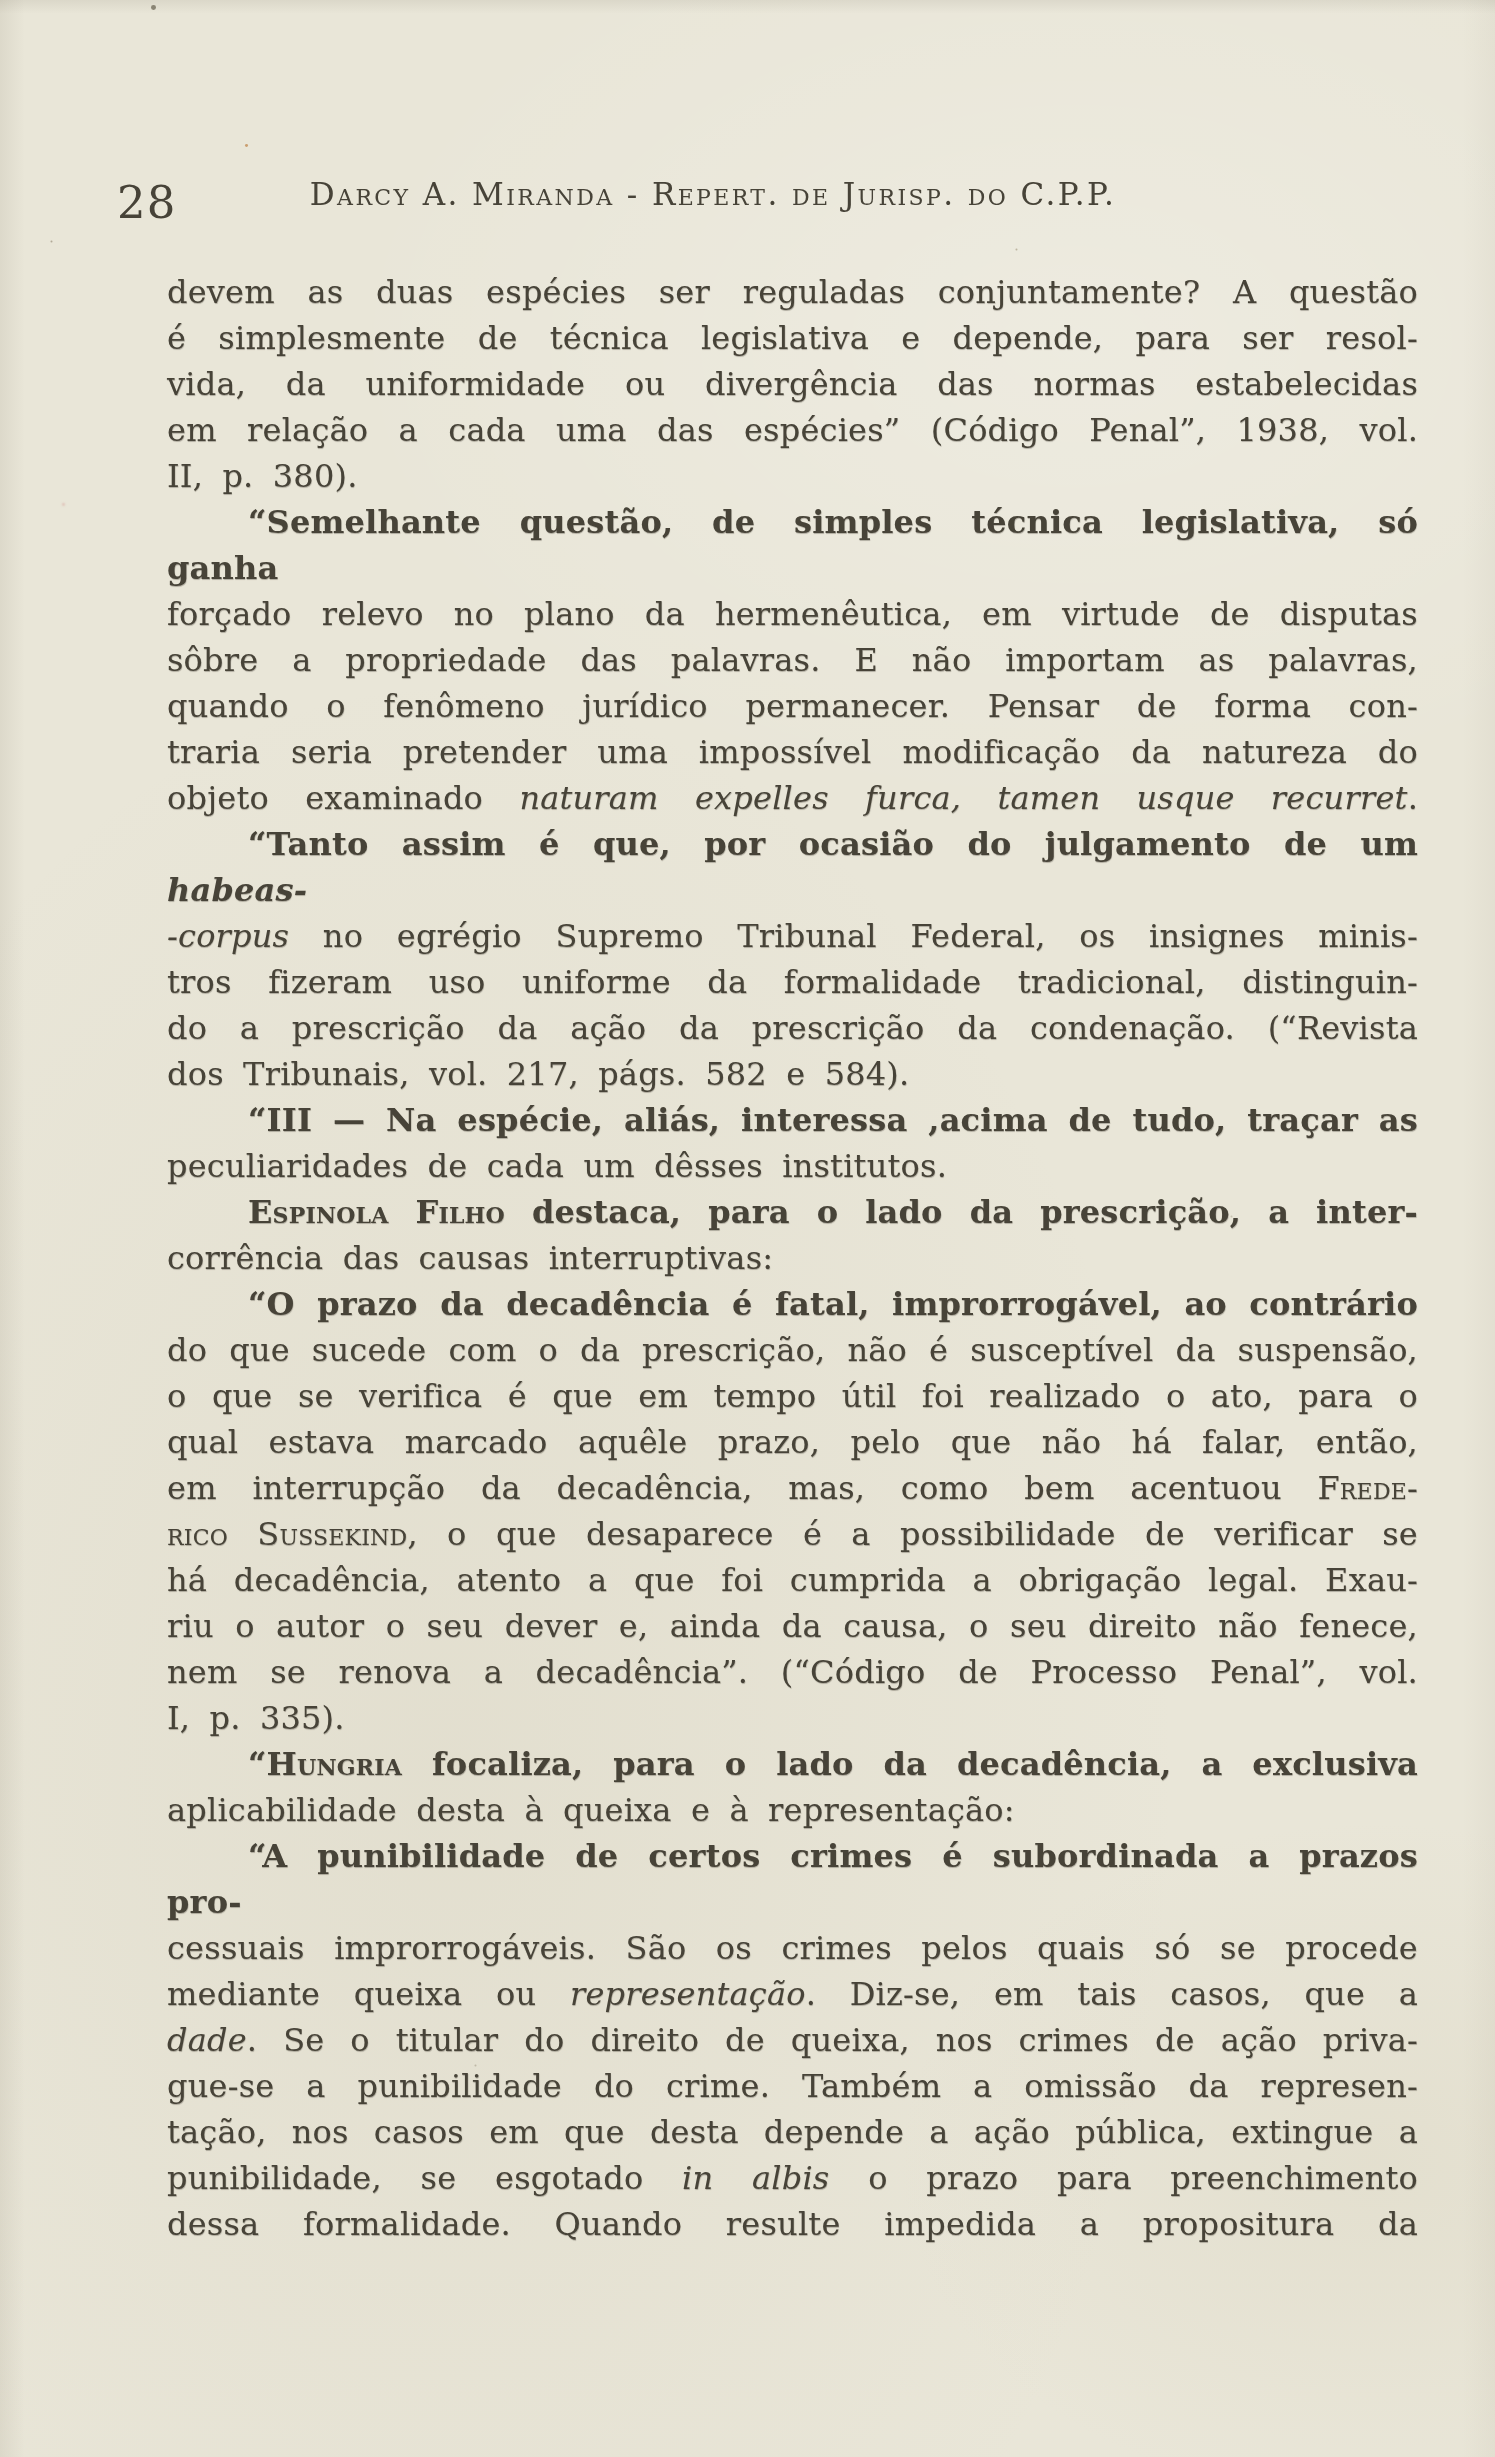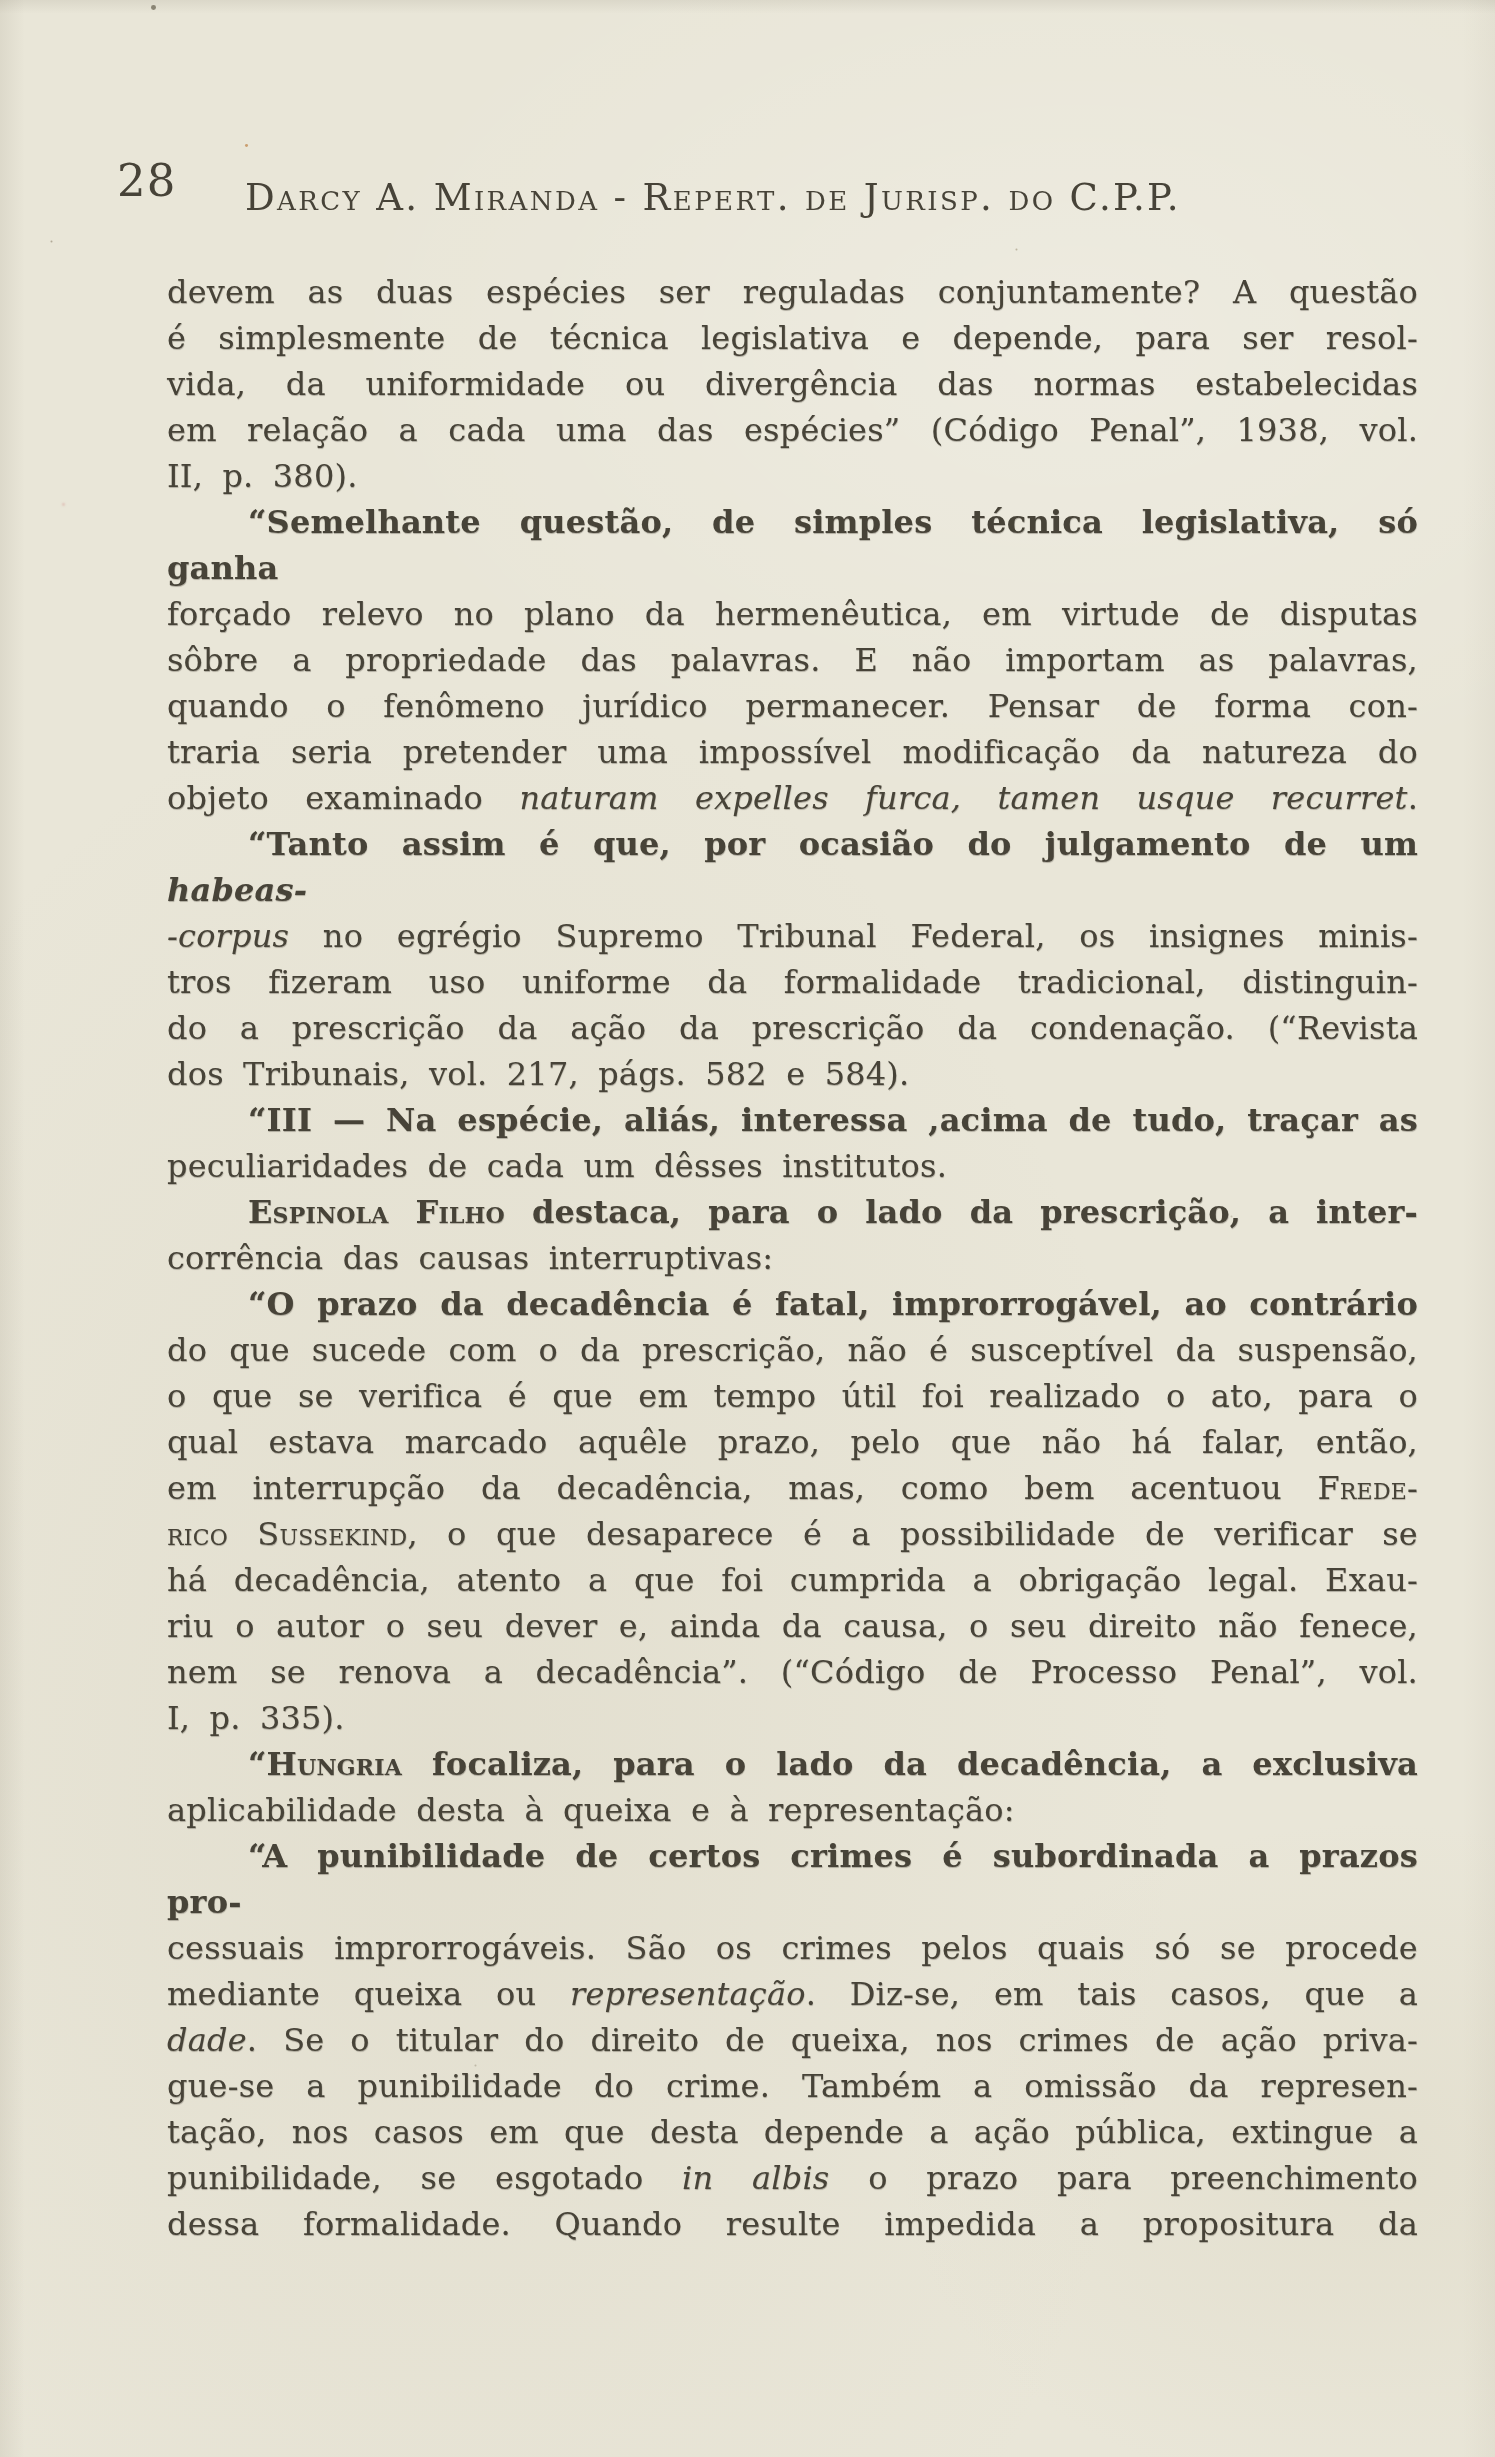--- a/index.html
+++ b/index.html
@@ -30,28 +30,28 @@
     background: rgba(66,58,40,.55);
     box-shadow:
       93px 138px 0 -1px rgba(187,121,58,.65),
       -102px 234px 0 -1.5px rgba(110,98,76,.45),
       863px 242px 0 -1.5px rgba(120,104,70,.40),
       -90px 497px 2px -1px rgba(205,130,125,.35),
       322px 2058px 0 -1.5px rgba(120,108,82,.35),
       1078px 1209px 0 -1.5px rgba(130,118,90,.30);
   }
   .folio {
-    position: absolute; left: 117px; top: 158px;
+    position: absolute; left: 117px; top: 180px;
     font-size: 45px; line-height: 1; letter-spacing: 1px;
   }
   .running-header {
     position: absolute; left: 0; top: 179px; width: 1426px;
     text-align: center;
     font-variant: small-caps;
-    font-size: 37px; line-height: 1; letter-spacing: 2.4px;
+    font-size: 31px; line-height: 1; letter-spacing: 2.4px;
     white-space: nowrap;
   }
   .page-body {
     position: absolute; left: 119px; top: 269px; width: 1299px;
   }
   .line {
     font-size: 32px;
     line-height: 46px;
     text-align: justify;
     text-align-last: justify;

